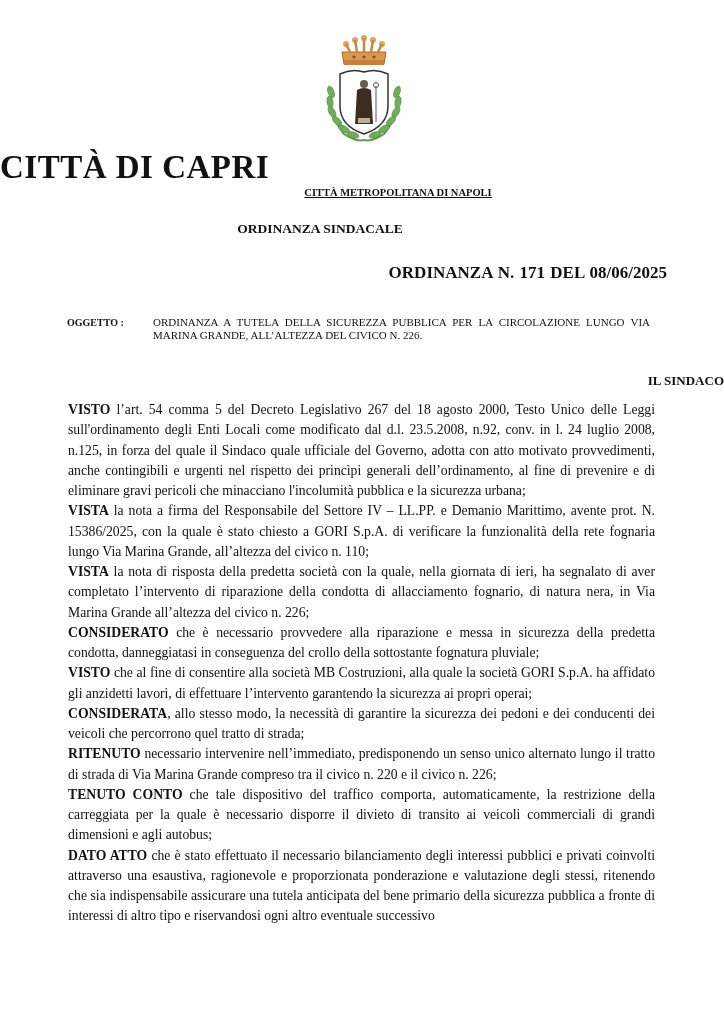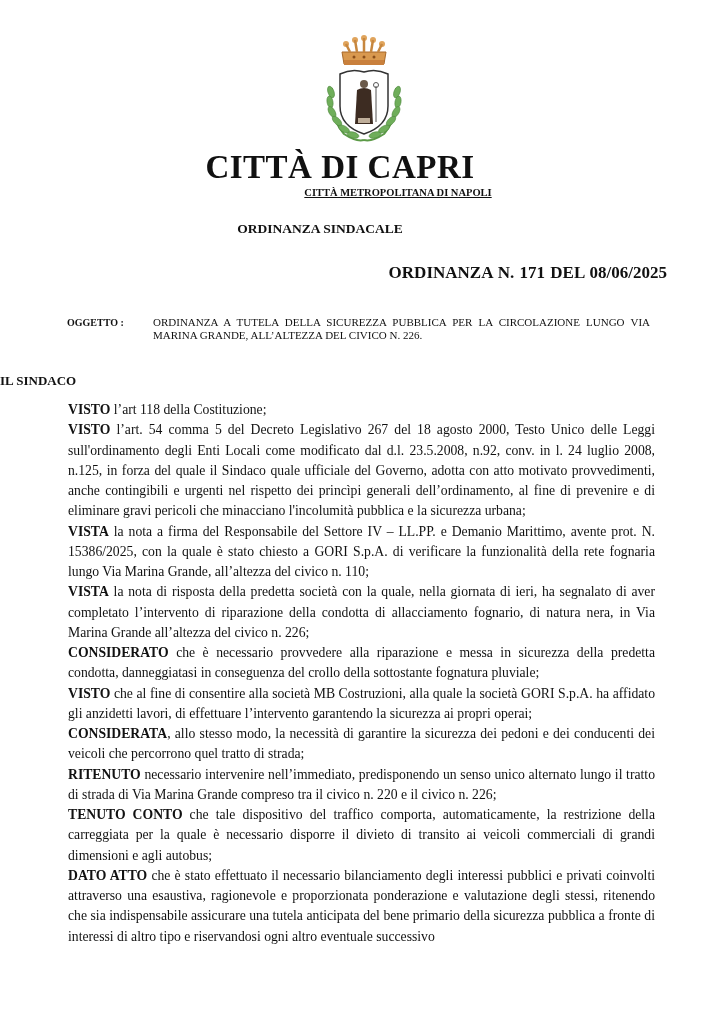--- a/index.html
+++ b/index.html
@@ -2,21 +2,21 @@
 <html><head>
   <meta charset="utf-8">
   <style>
     html, body { margin: 0; padding: 0; background: #ffffff; }
     body {
       width: 724px; height: 1024px; overflow: hidden; position: relative;
       font-family: "Liberation Serif", "DejaVu Serif", serif; color: #111;
     }
     .crest { position: absolute; left: 318px; top: 30px; width: 92px; height: 118px; }
     .title {
-      position: absolute; left: 0; width: 680px; top: 147px; text-align: center;
+      position: absolute; left: 0; width: 680px; top: 147px; text-align: left;
       font-weight: bold; font-size: 33px; letter-spacing: 0.5px; line-height: 40px;
     }
     .subtitle {
       position: absolute; left: 0; width: 724px; top: 186px; text-align: center;
       font-weight: bold; font-size: 10.5px; text-decoration: underline; line-height: 13px; padding-left: 36px;
     }
     .doctype {
       position: absolute; left: 0; width: 640px; top: 221px; text-align: center;
       font-weight: bold; font-size: 13.5px; line-height: 16px;
     }
@@ -25,21 +25,21 @@
       word-spacing: 1px;
     }
     .oggetto-label {
       position: absolute; left: 67px; top: 316px; font-weight: bold; font-size: 10px; line-height: 14px;
     }
     .oggetto-text {
       position: absolute; left: 153px; top: 316px; width: 497px; font-size: 11px; line-height: 13px;
       text-align: justify; text-align-last: left;
     }
     .sindaco {
-      position: absolute; left: 0; width: 724px; top: 373px; text-align: left;
+      position: absolute; left: 0; width: 724px; top: 373px; text-align: right;
       font-weight: bold; font-size: 13px; line-height: 16px;
     }
     .body {
       position: absolute; left: 68px; top: 400px; width: 587px;
       font-size: 13.7px; line-height: 20.25px; text-align: justify;
     }
     .body p { margin: 0; }
     .body b { font-weight: bold; }
   </style>
 </head>
@@ -95,21 +95,20 @@
 <div class="subtitle">CITTÀ METROPOLITANA DI NAPOLI</div>
 <div class="doctype">ORDINANZA SINDACALE</div>
 <div class="ordnum">ORDINANZA N.  171 DEL 08/06/2025</div>
 
 <div class="oggetto-label">OGGETTO :</div>
 <div class="oggetto-text">ORDINANZA A TUTELA DELLA SICUREZZA PUBBLICA PER LA CIRCOLAZIONE LUNGO VIA MARINA GRANDE, ALL’ALTEZZA DEL CIVICO N. 226.</div>
 
 <div class="sindaco">IL SINDACO</div>
 
 <div class="body">
-  <p><b>VISTO</b><span> l’art 118 della Costituzione;</span></p>
   <p><b>VISTO</b><span> l’art. 54 comma 5 del Decreto Legislativo 267 del 18 agosto 2000, Testo Unico delle Leggi sull'ordinamento degli Enti Locali come modificato dal d.l. 23.5.2008, n.92, conv. in l. 24 luglio 2008, n.125, in forza del quale il Sindaco quale ufficiale del Governo, adotta con atto motivato provvedimenti, anche contingibili e urgenti nel rispetto dei princìpi generali dell’ordinamento, al fine di prevenire e di eliminare gravi pericoli che minacciano l'incolumità pubblica e la sicurezza urbana;</span></p>
   <p><b>VISTA</b><span> la nota a firma del Responsabile del Settore IV – LL.PP. e Demanio Marittimo, avente prot. N. 15386/2025, con la quale è stato chiesto a GORI S.p.A. di verificare la funzionalità della rete fognaria lungo Via Marina Grande, all’altezza del civico n. 110;</span></p>
   <p><b>VISTA</b><span> la nota di risposta della predetta società con la quale, nella giornata di ieri, ha segnalato di aver completato l’intervento di riparazione della condotta di allacciamento fognario, di natura nera, in Via Marina Grande all’altezza del civico n. 226;</span></p>
   <p><b>CONSIDERATO</b><span> che è necessario provvedere alla riparazione e messa in sicurezza della predetta condotta, danneggiatasi in conseguenza del crollo della sottostante fognatura pluviale;</span></p>
   <p><b>VISTO</b><span> che al fine di consentire alla società MB Costruzioni, alla quale la società GORI S.p.A. ha affidato gli anzidetti lavori, di effettuare l’intervento garantendo la sicurezza ai propri operai;</span></p>
   <p><b>CONSIDERATA</b><span>, allo stesso modo, la necessità di garantire la sicurezza dei pedoni e dei conducenti dei veicoli che percorrono quel tratto di strada;</span></p>
   <p><b>RITENUTO</b><span> necessario intervenire nell’immediato, predisponendo un senso unico alternato lungo il tratto di strada di Via Marina Grande compreso tra il civico n. 220 e il civico n. 226;</span></p>
   <p><b>TENUTO CONTO</b><span> che tale dispositivo del traffico comporta, automaticamente, la restrizione della carreggiata per la quale è necessario disporre il divieto di transito ai veicoli commerciali di grandi dimensioni e agli autobus;</span></p>
   <p><b>DATO ATTO</b><span> che è stato effettuato il necessario bilanciamento degli interessi pubblici e privati coinvolti attraverso una esaustiva, ragionevole e proporzionata ponderazione e valutazione degli stessi, ritenendo che sia indispensabile assicurare una tutela anticipata del bene primario della sicurezza pubblica a fronte di interessi di altro tipo e riservandosi ogni altro eventuale successivo</span></p>
 </div>

